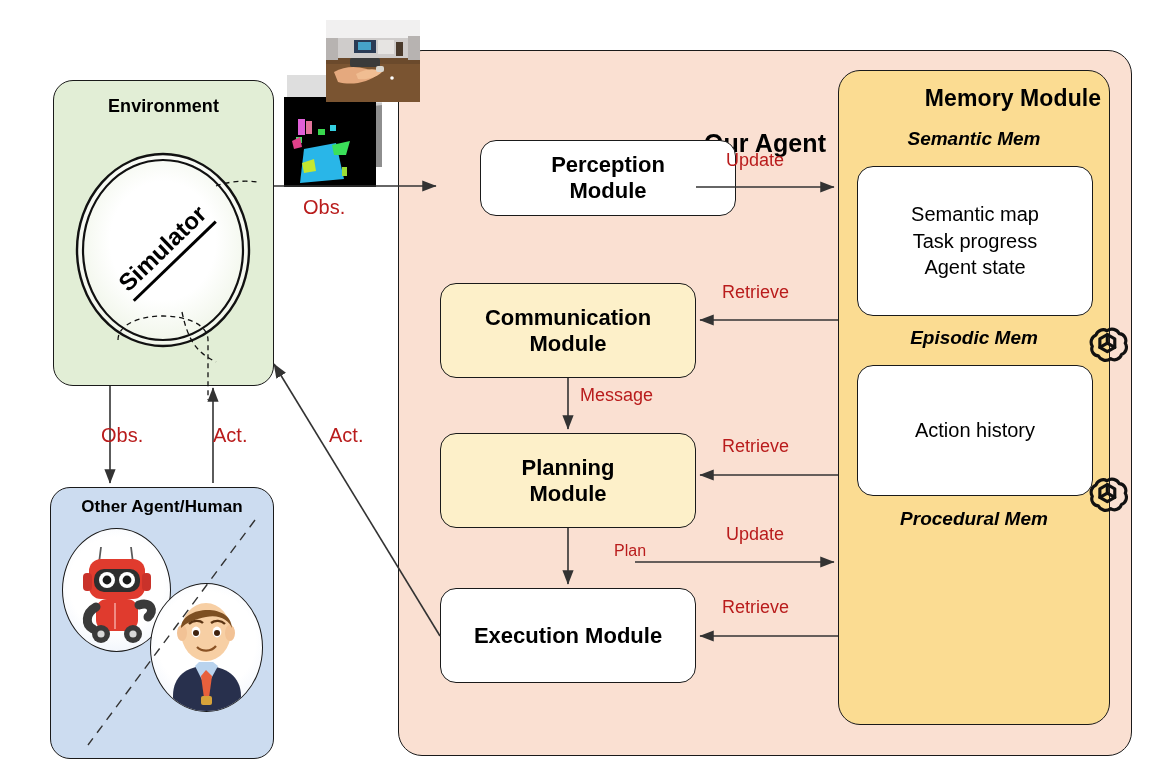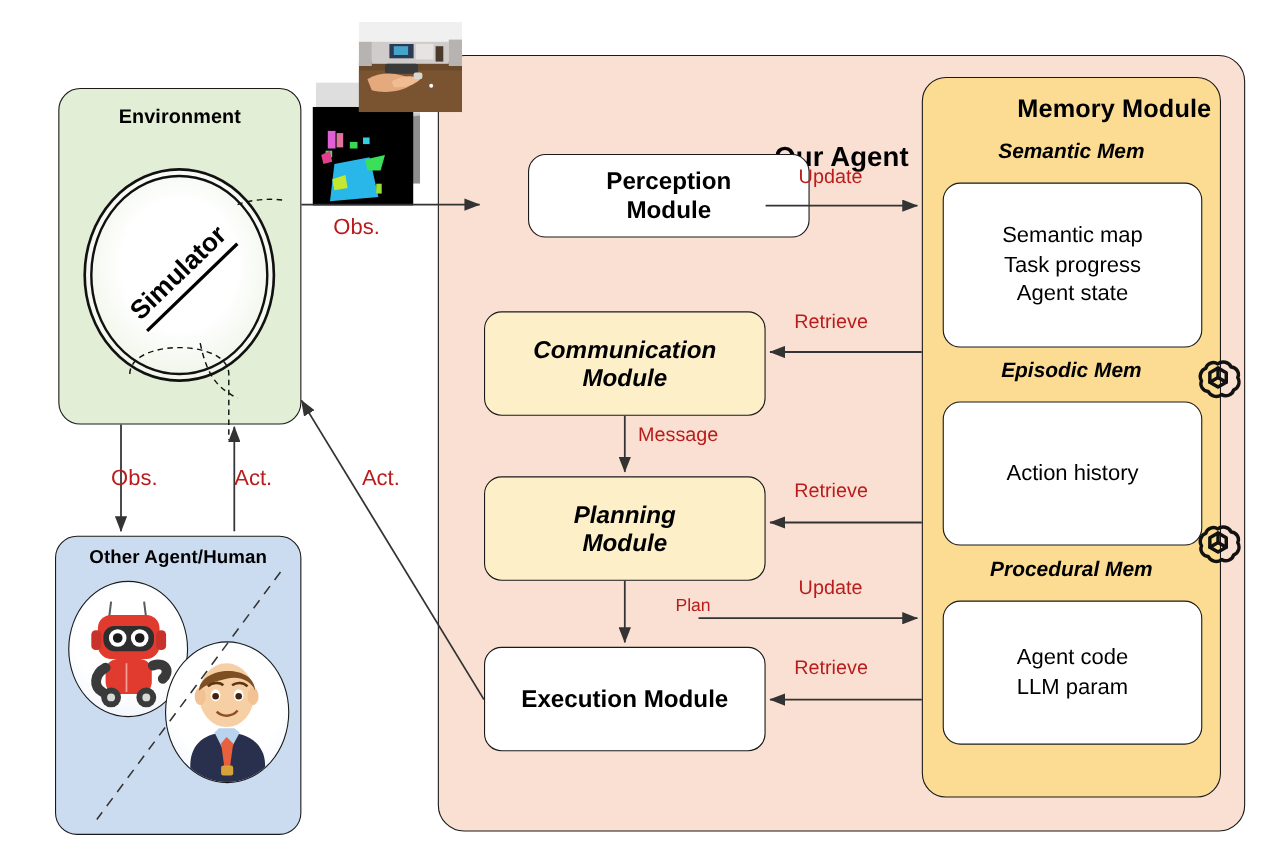--- a/index.html
+++ b/index.html
@@ -77,21 +77,21 @@
     border-radius: 16px;
     background: #ffffff;
     display: flex;
     align-items: center;
     justify-content: center;
     font-weight: bold;
     font-size: 22px;
     line-height: 1.18;
     text-align: center;
   }
-  .module.llm { background: #fdf0c9; font-style: italic; }
+  .module.llm { background: #fdf0c9; }
   .module .mtext { position: relative; z-index: 2; }
 
   
   .mem-box {
     position: absolute;
     box-sizing: border-box;
     border: 1.4px solid #1a1a1a;
     border-radius: 16px;
     background: #ffffff;
     display: flex;
@@ -248,26 +248,20 @@
     </div>
 
     <div class="mem-sub" style="top:256px;">Episodic Mem</div>
     <div class="mem-box" style="left:18px; top:294px; width:236px; height:131px;">
       <div>
         <div>Action history</div>
       </div>
     </div>
 
     <div class="mem-sub" style="top:437px;">Procedural Mem</div>
-    <div class="mem-box" style="left:18px; top:475px; width:236px; height:131px;">
-      <div>
-        <div>Agent code</div>
-        <div>LLM param</div>
-      </div>
-    </div>
   </div>
 
   <div class="module" style="left:440px; top:140px; width:256px; height:76px;margin-left:40px;">
     <div class="mtext">
       <div>Perception</div>
       <div>Module</div>
     </div>
   </div>
 
   <div class="module llm" style="left:440px; top:283px; width:256px; height:95px;">

